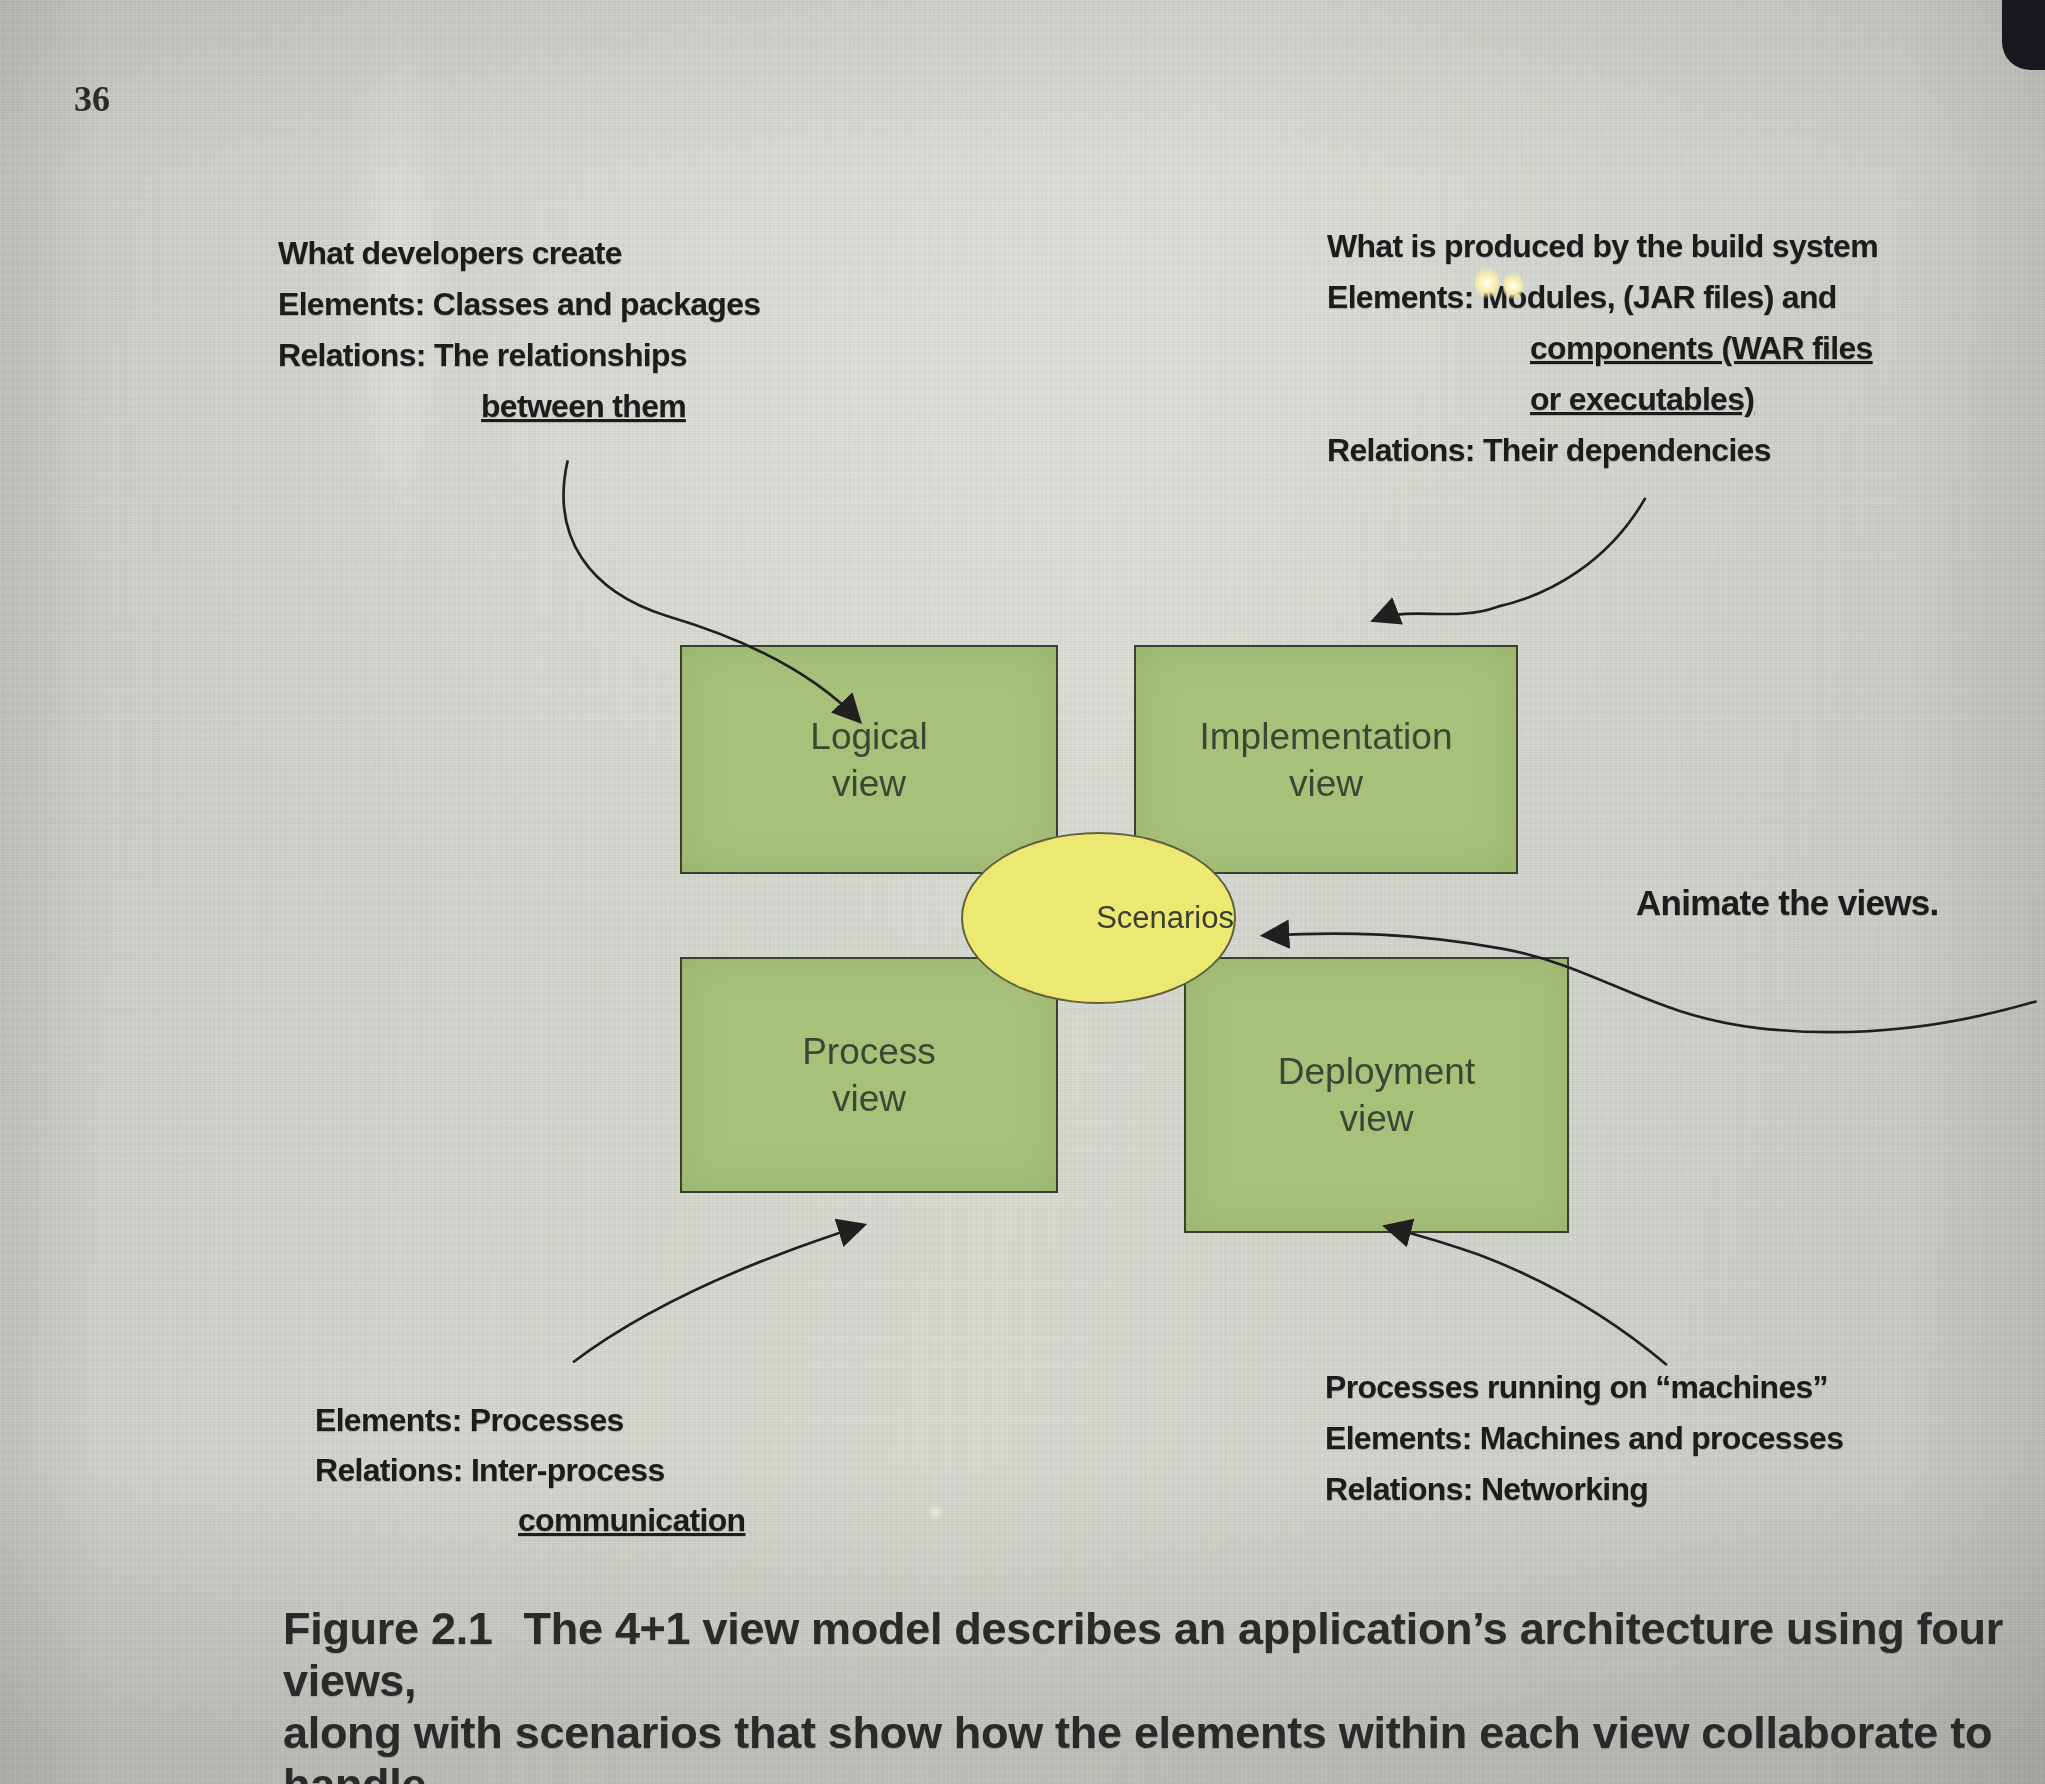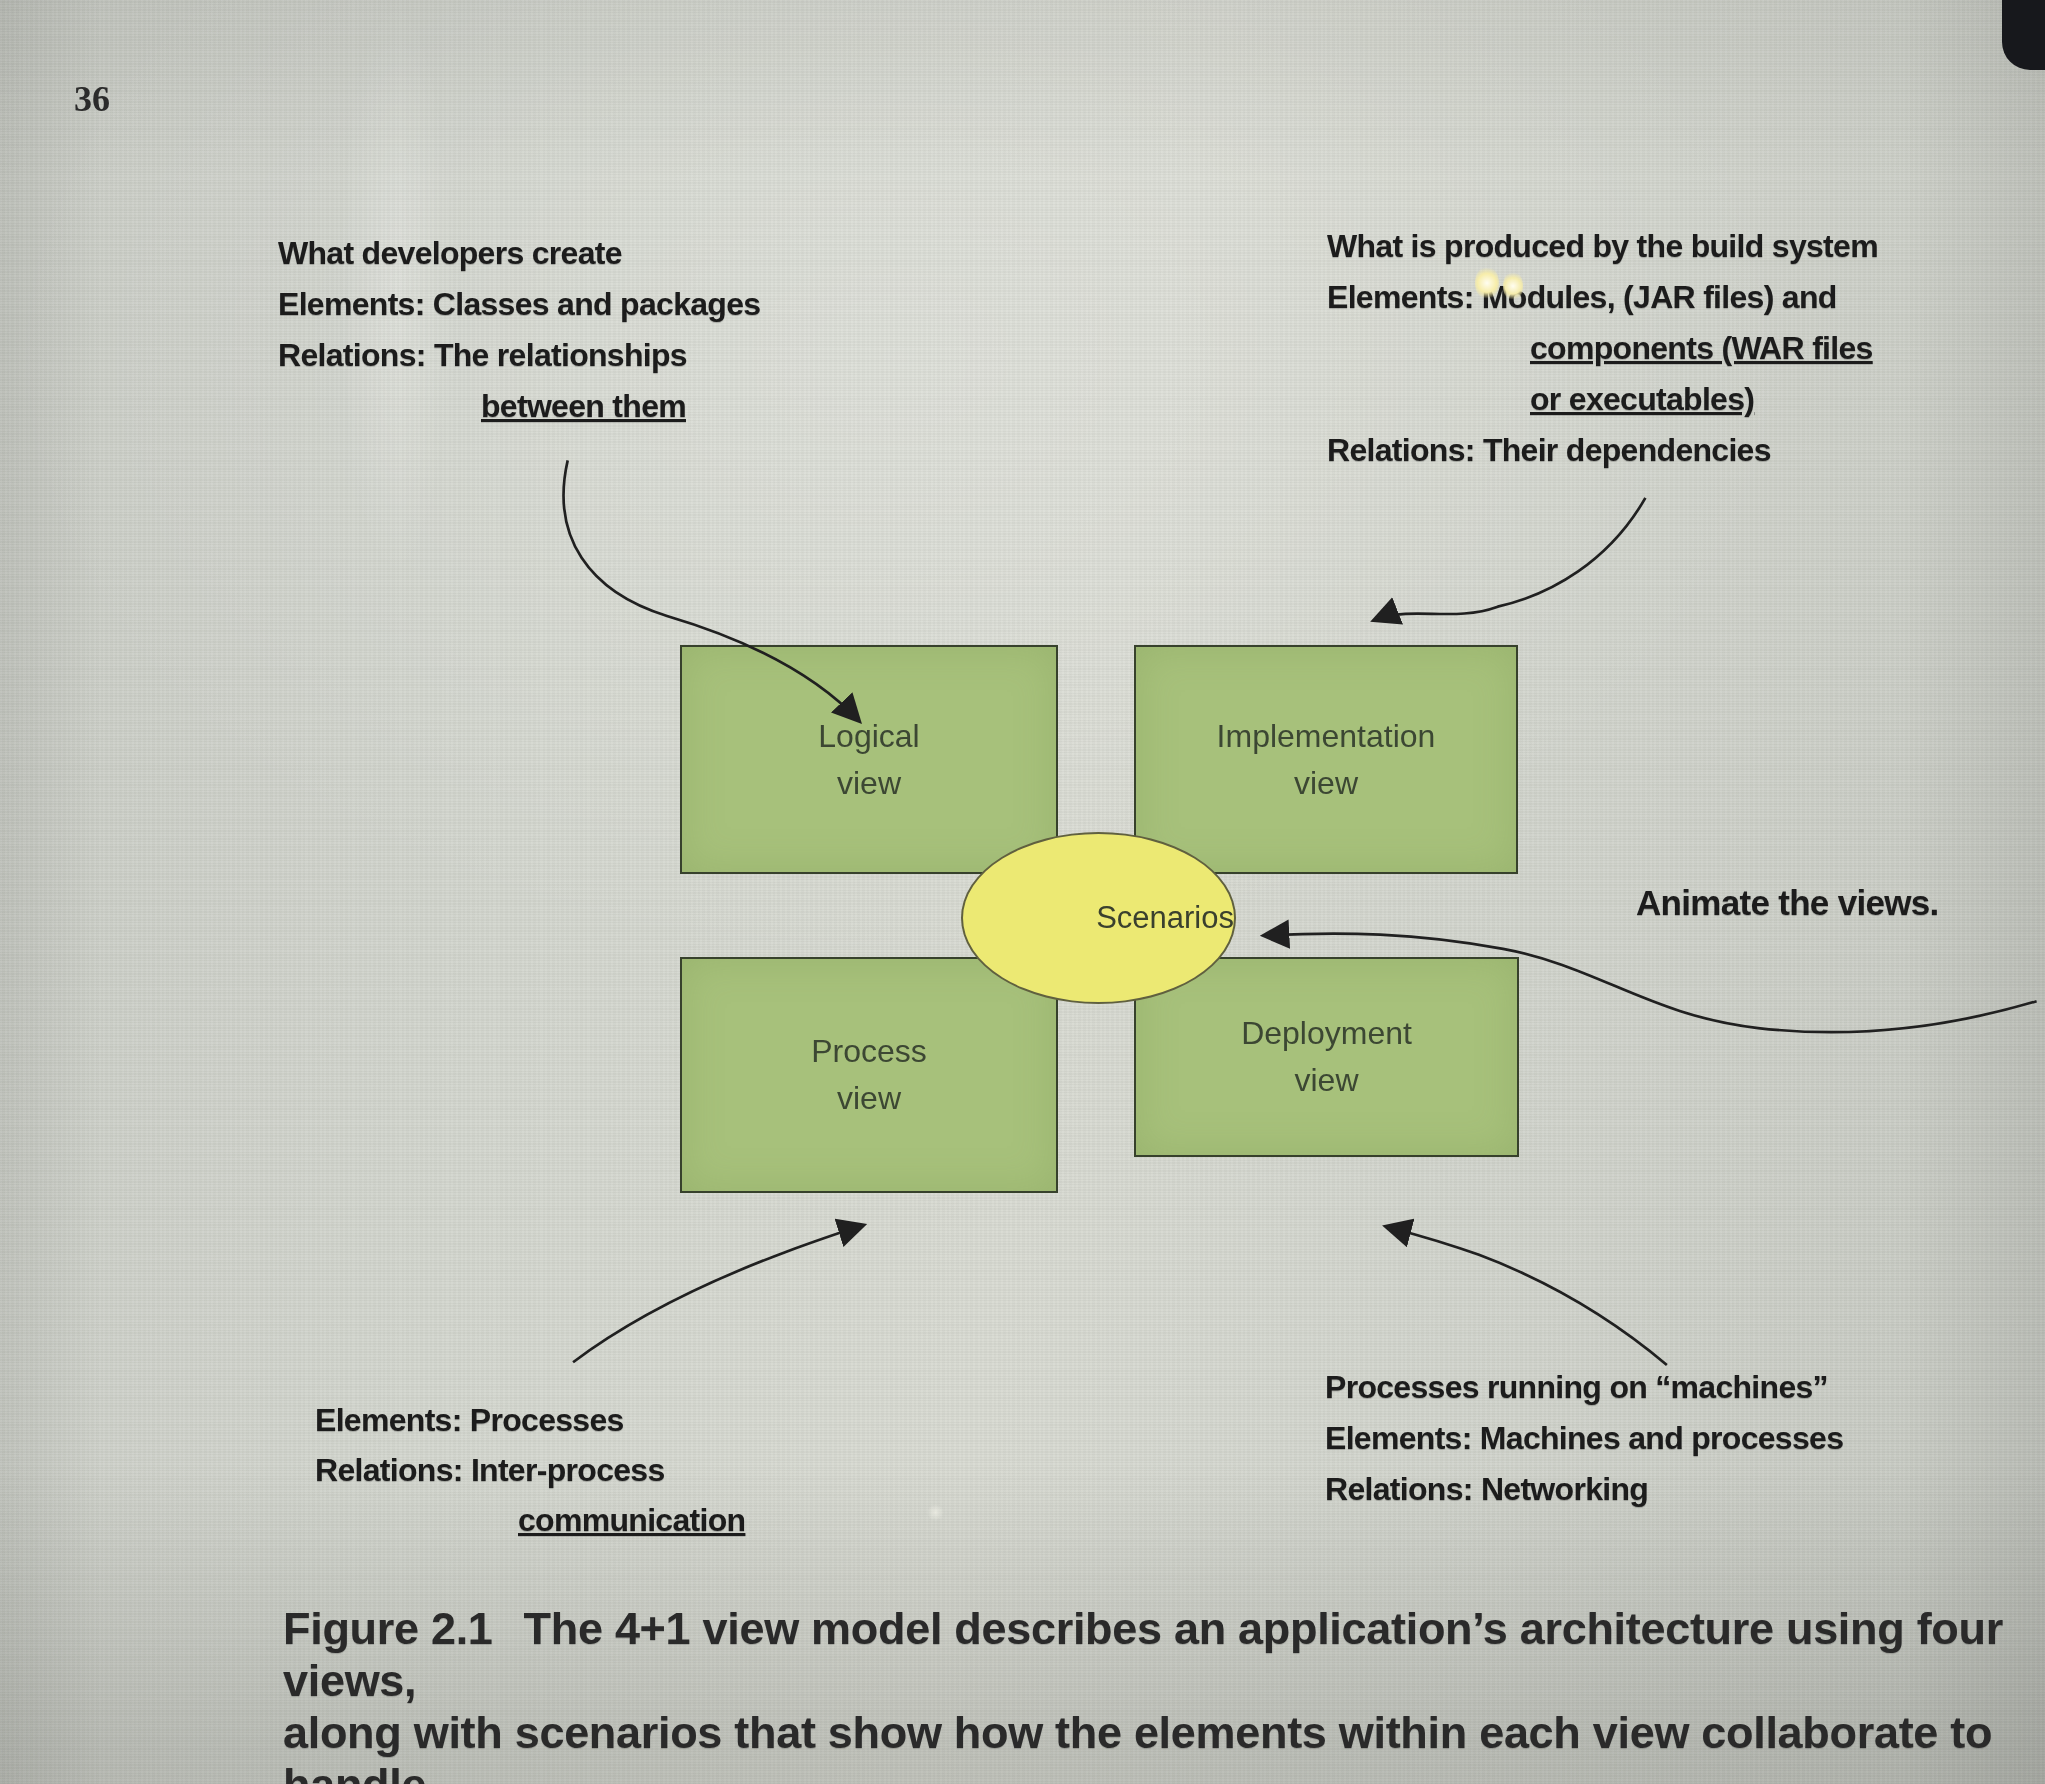--- a/index.html
+++ b/index.html
@@ -32,26 +32,26 @@
         color:var(--ink,#1c1c1c);text-shadow:0 0.7px 0.7px rgba(0,0,0,0.22);white-space:nowrap;}
   .note .indent{padding-left:203px;text-decoration:underline;}
   .note-tl{left:278px;top:228px;}
   .note-tr{left:1327px;top:221px;}
   .note-bl{left:315px;top:1395px;line-height:50px;}
   .note-br{left:1325px;top:1362px;}
   .side-note{left:1636px;top:883px;font-size:35px;font-weight:700;letter-spacing:-0.7px;
              color:var(--ink,#1c1c1c);z-index:4;white-space:nowrap;text-shadow:0 0.7px 0.7px rgba(0,0,0,0.22);text-align:center;}
   .vbox{background:var(--box-fill,#a7c17b);border:2.7px solid var(--box-border,#37412c);box-sizing:border-box;
         display:flex;flex-direction:column;align-items:center;justify-content:center;
-        font-size:32px;line-height:47px;color:var(--box-text,#3c4733);z-index:3;
+        font-size:37px;line-height:47px;color:var(--box-text,#3c4733);z-index:3;
         box-shadow:inset 0 0 40px rgba(110,140,70,0.25);}
   .vbox-logical{left:680px;top:645px;width:378px;height:229px;}
   .vbox-implementation{left:1134px;top:645px;width:384px;height:229px;}
   .vbox-process{left:680px;top:957px;width:378px;height:236px;}
-  .vbox-deployment{left:1134px;top:957px;width:385px;height:200px;}
+  .vbox-deployment{left:1184px;top:957px;width:385px;height:276px;}
   .ellipse{left:961px;top:832px;width:275px;height:172px;border-radius:50%;
            background:var(--ellipse-fill,#ece973);border:2.7px solid var(--ellipse-border,#60603f);box-sizing:border-box;
            display:flex;align-items:center;justify-content:flex-end;font-size:31px;color:#3a402e;z-index:5;}
   .arrows{left:0;top:0;z-index:6;pointer-events:none;}
   .glare{border-radius:50%;z-index:7;pointer-events:none;}
   .glare-1{left:1475px;top:266px;width:24px;height:34px;
            background:radial-gradient(circle,#fffdf0 0%,#f7edaa 45%,rgba(247,237,170,0) 75%);}
   .glare-2{left:1503px;top:271px;width:20px;height:29.5px;
            background:radial-gradient(circle,#fffdf0 0%,#f5ecac 45%,rgba(245,236,172,0) 75%);}
   .glare-3{left:927px;top:1504px;width:17.4px;height:17.4px;opacity:.5;

